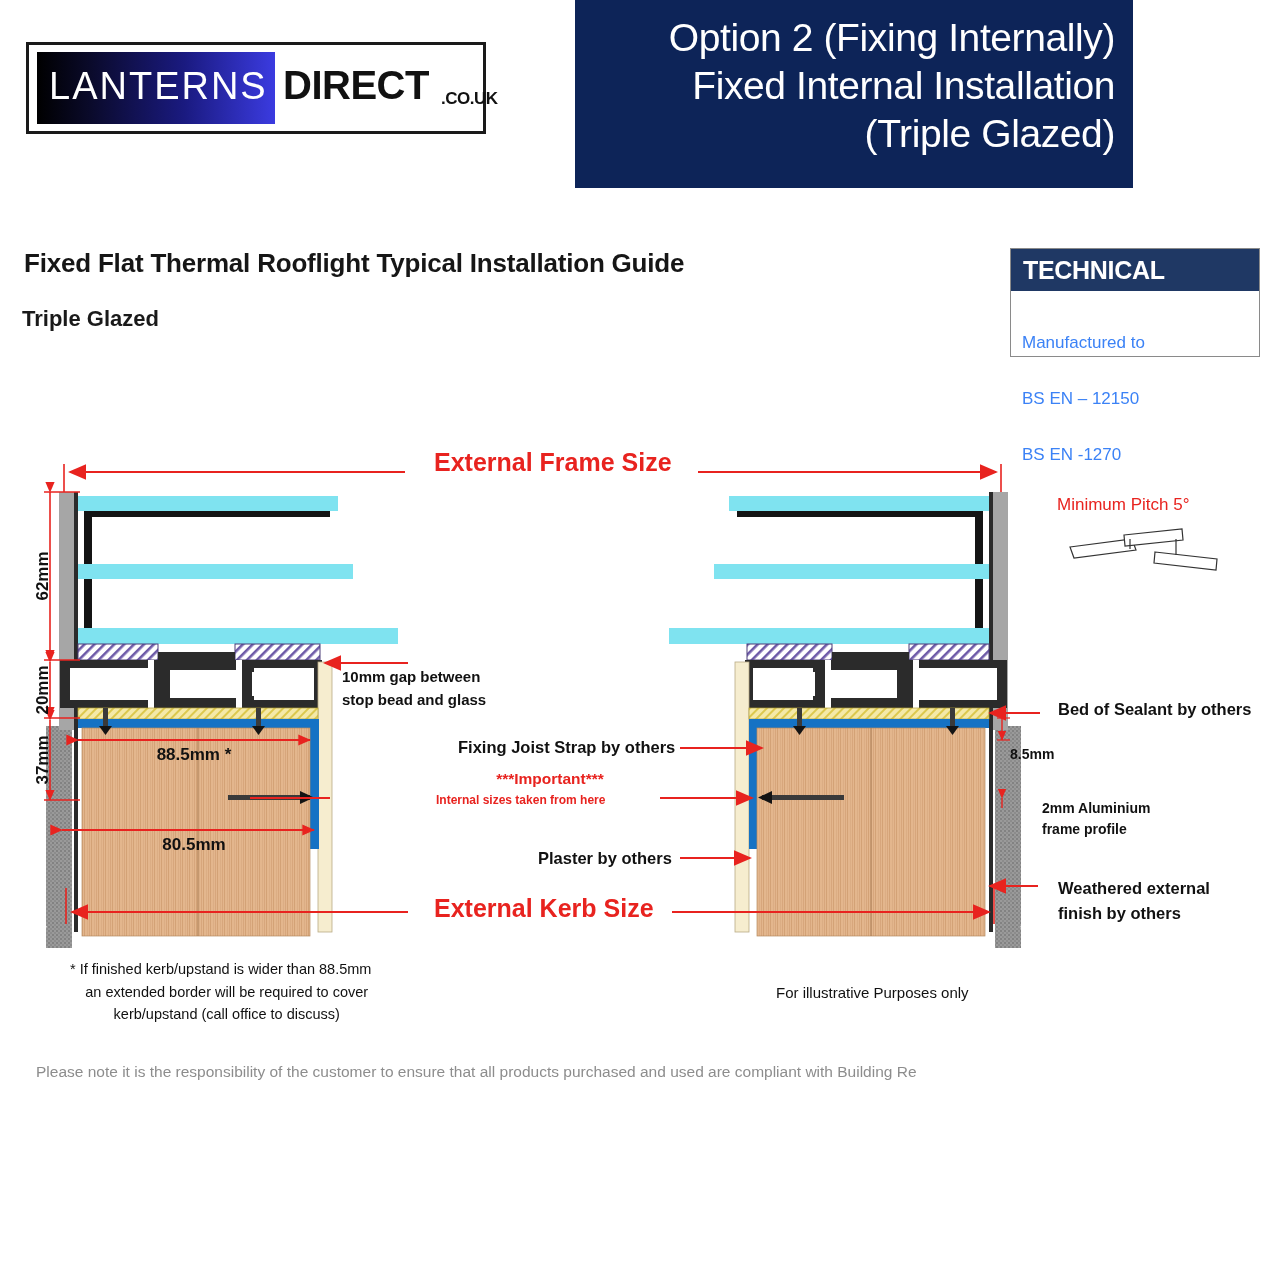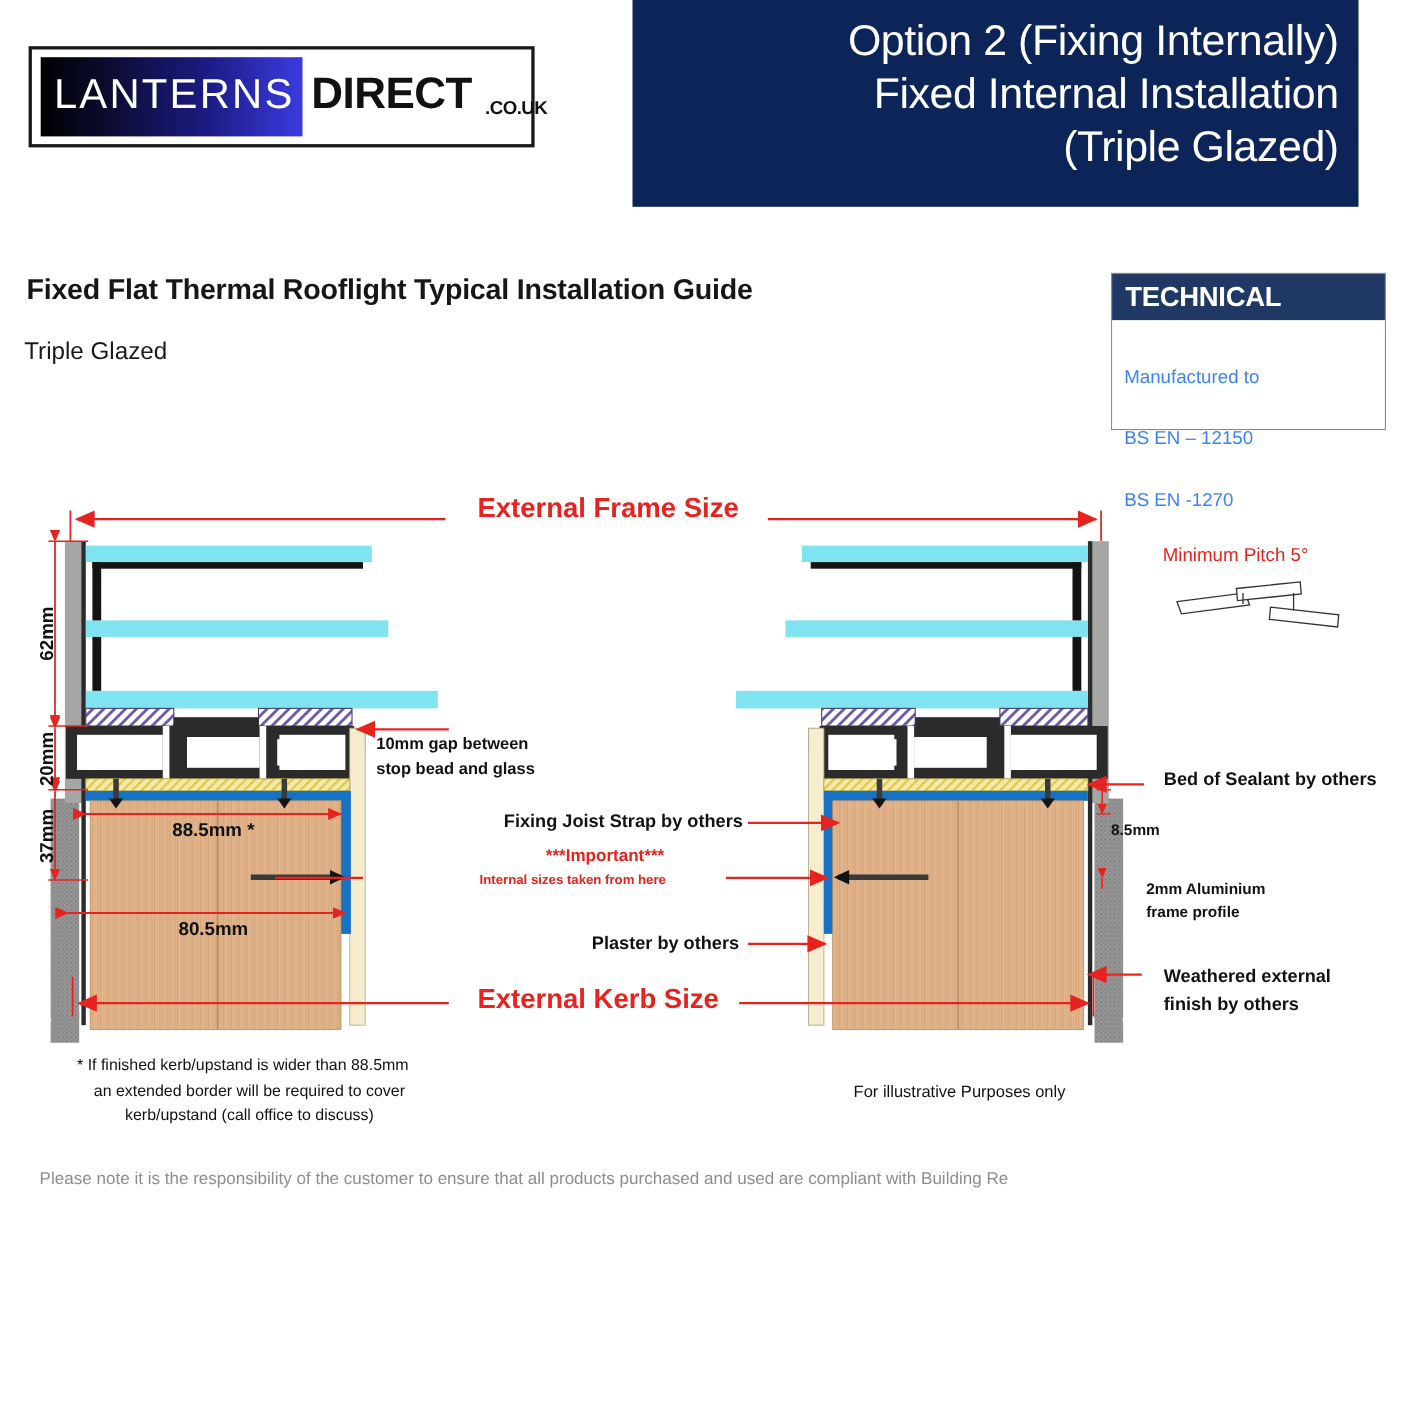--- a/index.html
+++ b/index.html
@@ -6,21 +6,21 @@
   body{
     width:1280px;height:1280px;
     background:#ffffff;
     font-family:"Liberation Sans", sans-serif;
     position:relative;
     overflow:hidden;
     -webkit-font-smoothing:antialiased;
   }
   
   #header-banner{
-    position:absolute;left:575px;top:0;width:660px;height:188px;
+    position:absolute;left:575px;top:0;width:558px;height:188px;
     background:#0d2458;
     box-sizing:border-box;
     padding:14px 18px 0 0;
   }
   #header-banner .line{
     color:#ffffff;text-align:right;
     font-size:39px;line-height:48px;font-weight:400;
     letter-spacing:-0.4px;
     font-family:"Liberation Sans", sans-serif;
     white-space:nowrap;
@@ -47,25 +47,25 @@
     position:absolute;left:412px;top:44px;
     color:#111;font-size:17px;font-weight:bold;letter-spacing:-0.5px;
   }
   
   #doc-title{
     position:absolute;left:24px;top:248px;
     font-size:26px;font-weight:bold;color:#161616;letter-spacing:-0.2px;
   }
   #doc-subtitle{
     position:absolute;left:22px;top:306px;
-    font-size:22px;font-weight:400;color:#1a1a1a;
+    font-size:22px;font-weight:700;color:#1a1a1a;
   }
   
   #tech-box{
-    position:absolute;left:1010px;top:248px;width:250px;height:143px;
+    position:absolute;left:1010px;top:248px;width:250px;height:109px;
     border:1px solid #8a8a8a;background:#fff;box-sizing:border-box;
   }
   #tech-head{
     height:42px;background:#1f3864;color:#fff;
     font-size:25px;font-weight:bold;line-height:42px;padding-left:12px;
     box-sizing:border-box;letter-spacing:-0.3px;
   }
   #tech-body{padding:8px 0 0 11px;}
   #tech-body div{font-size:17px;line-height:25px;color:#3b82f6;margin-top:31px;}
   

